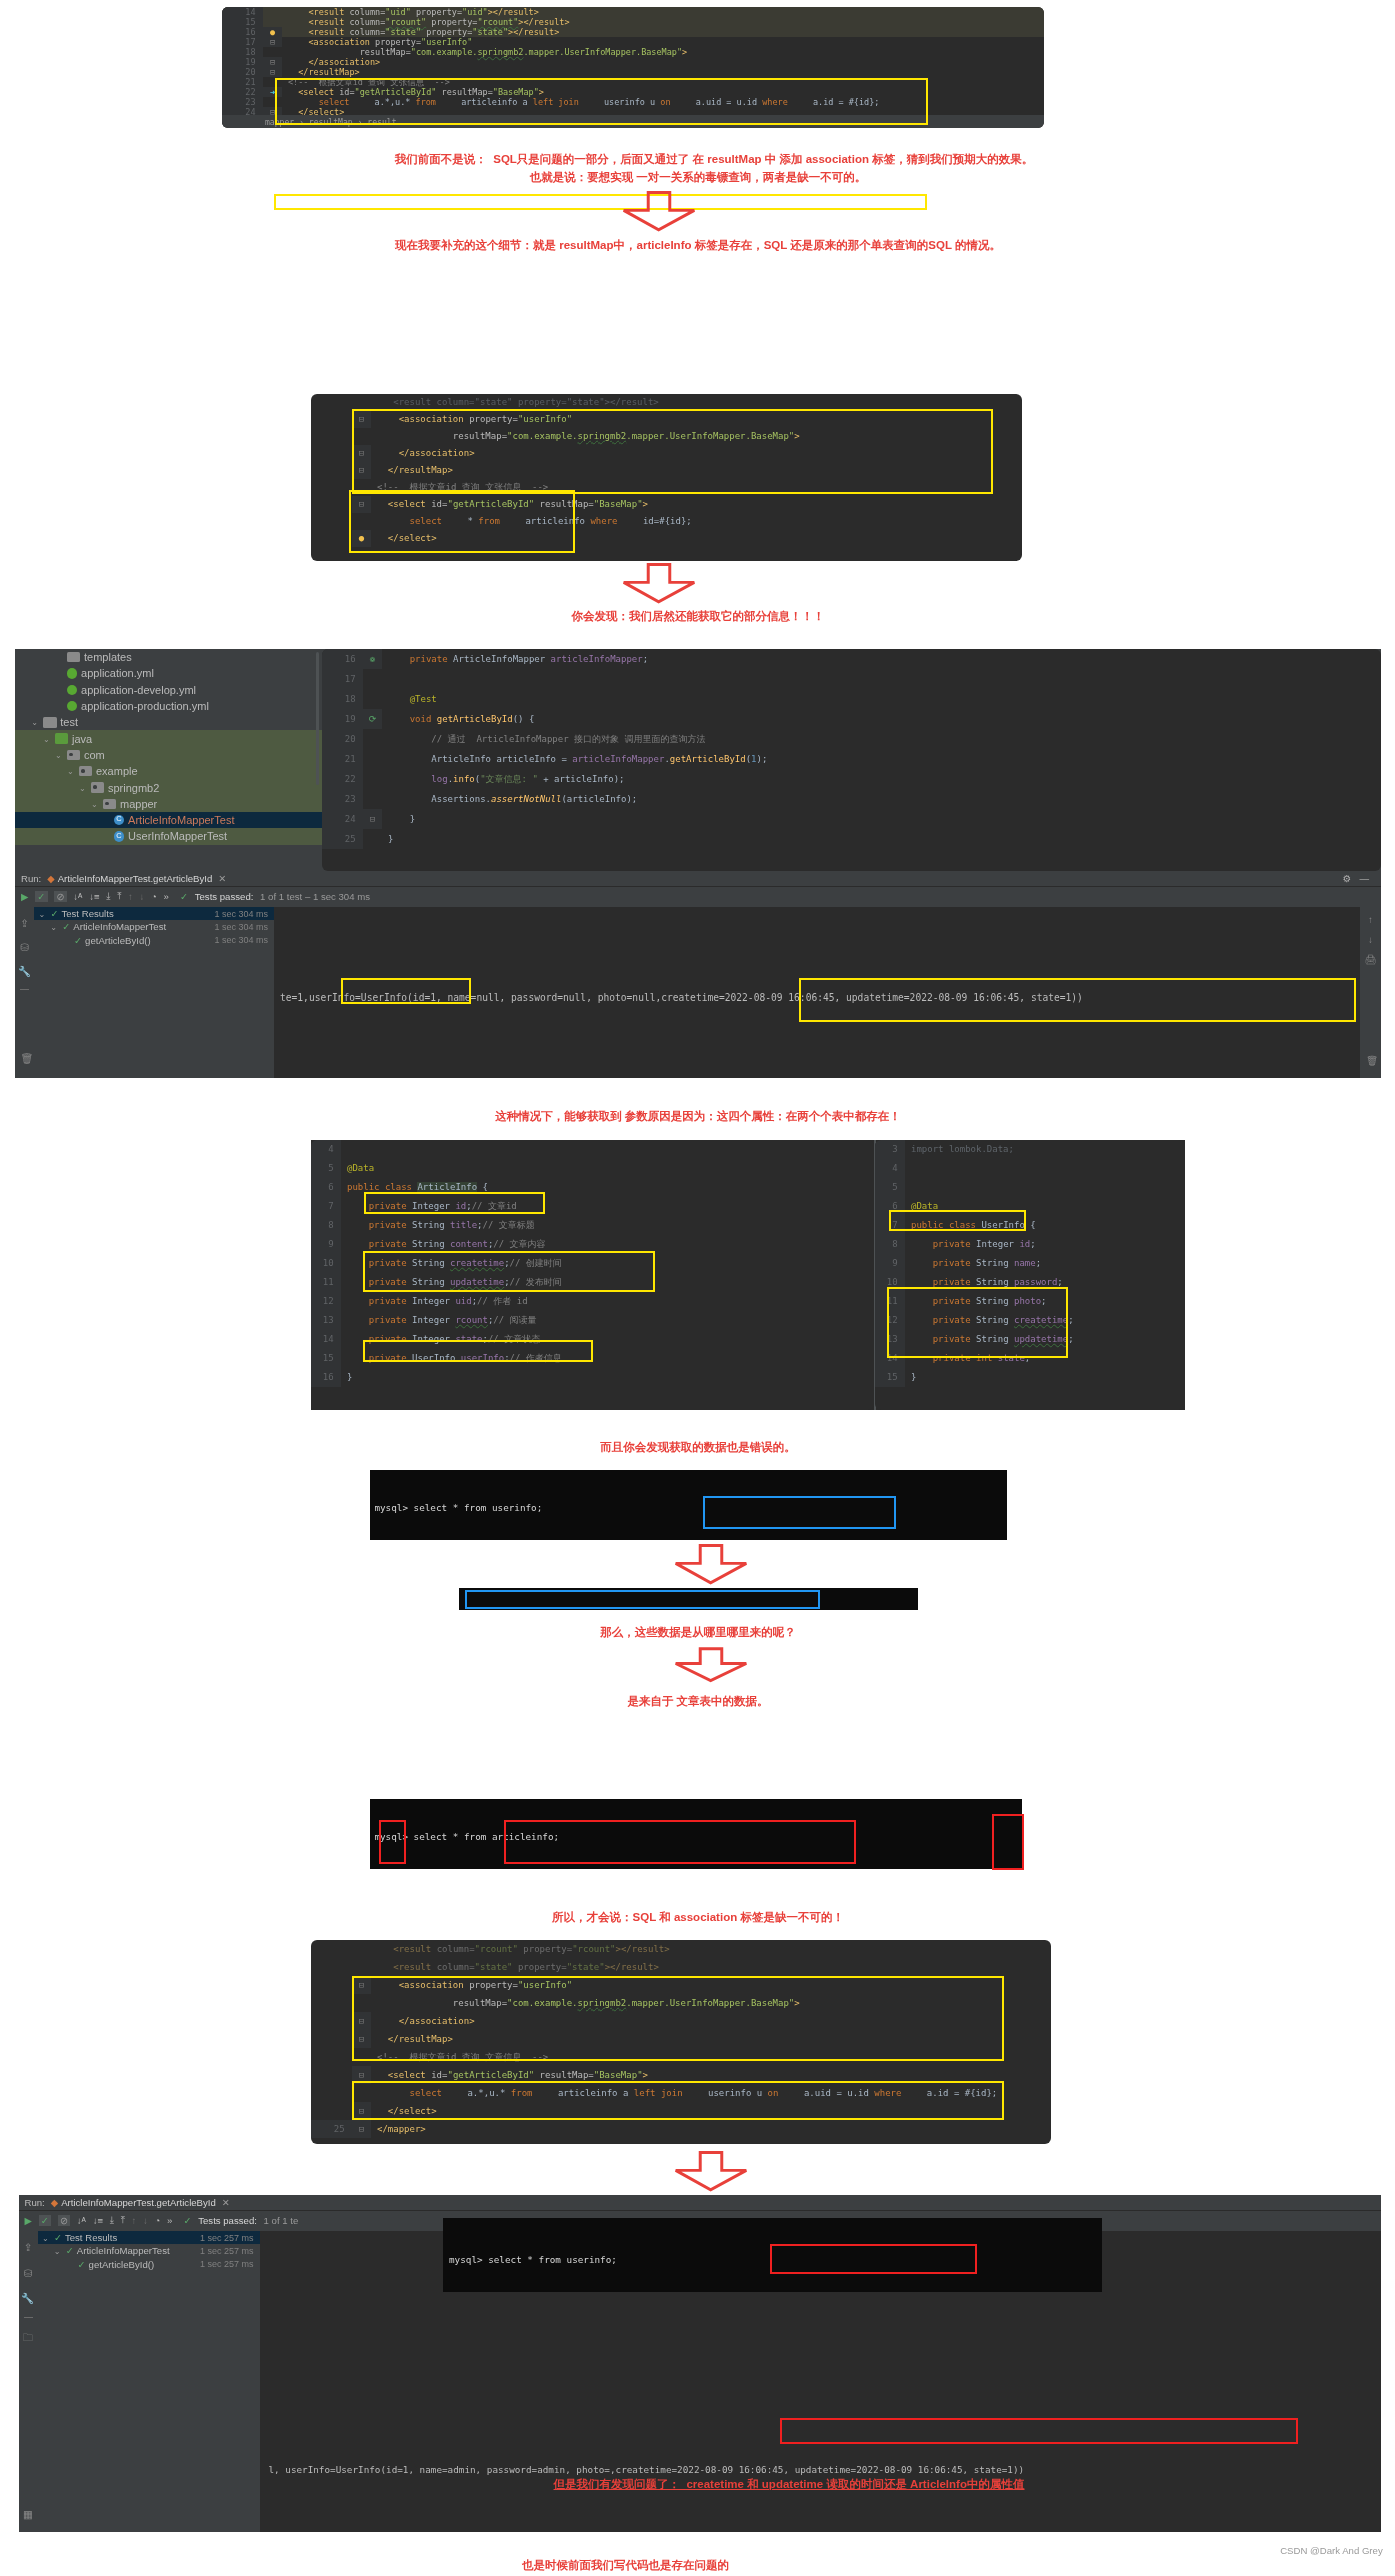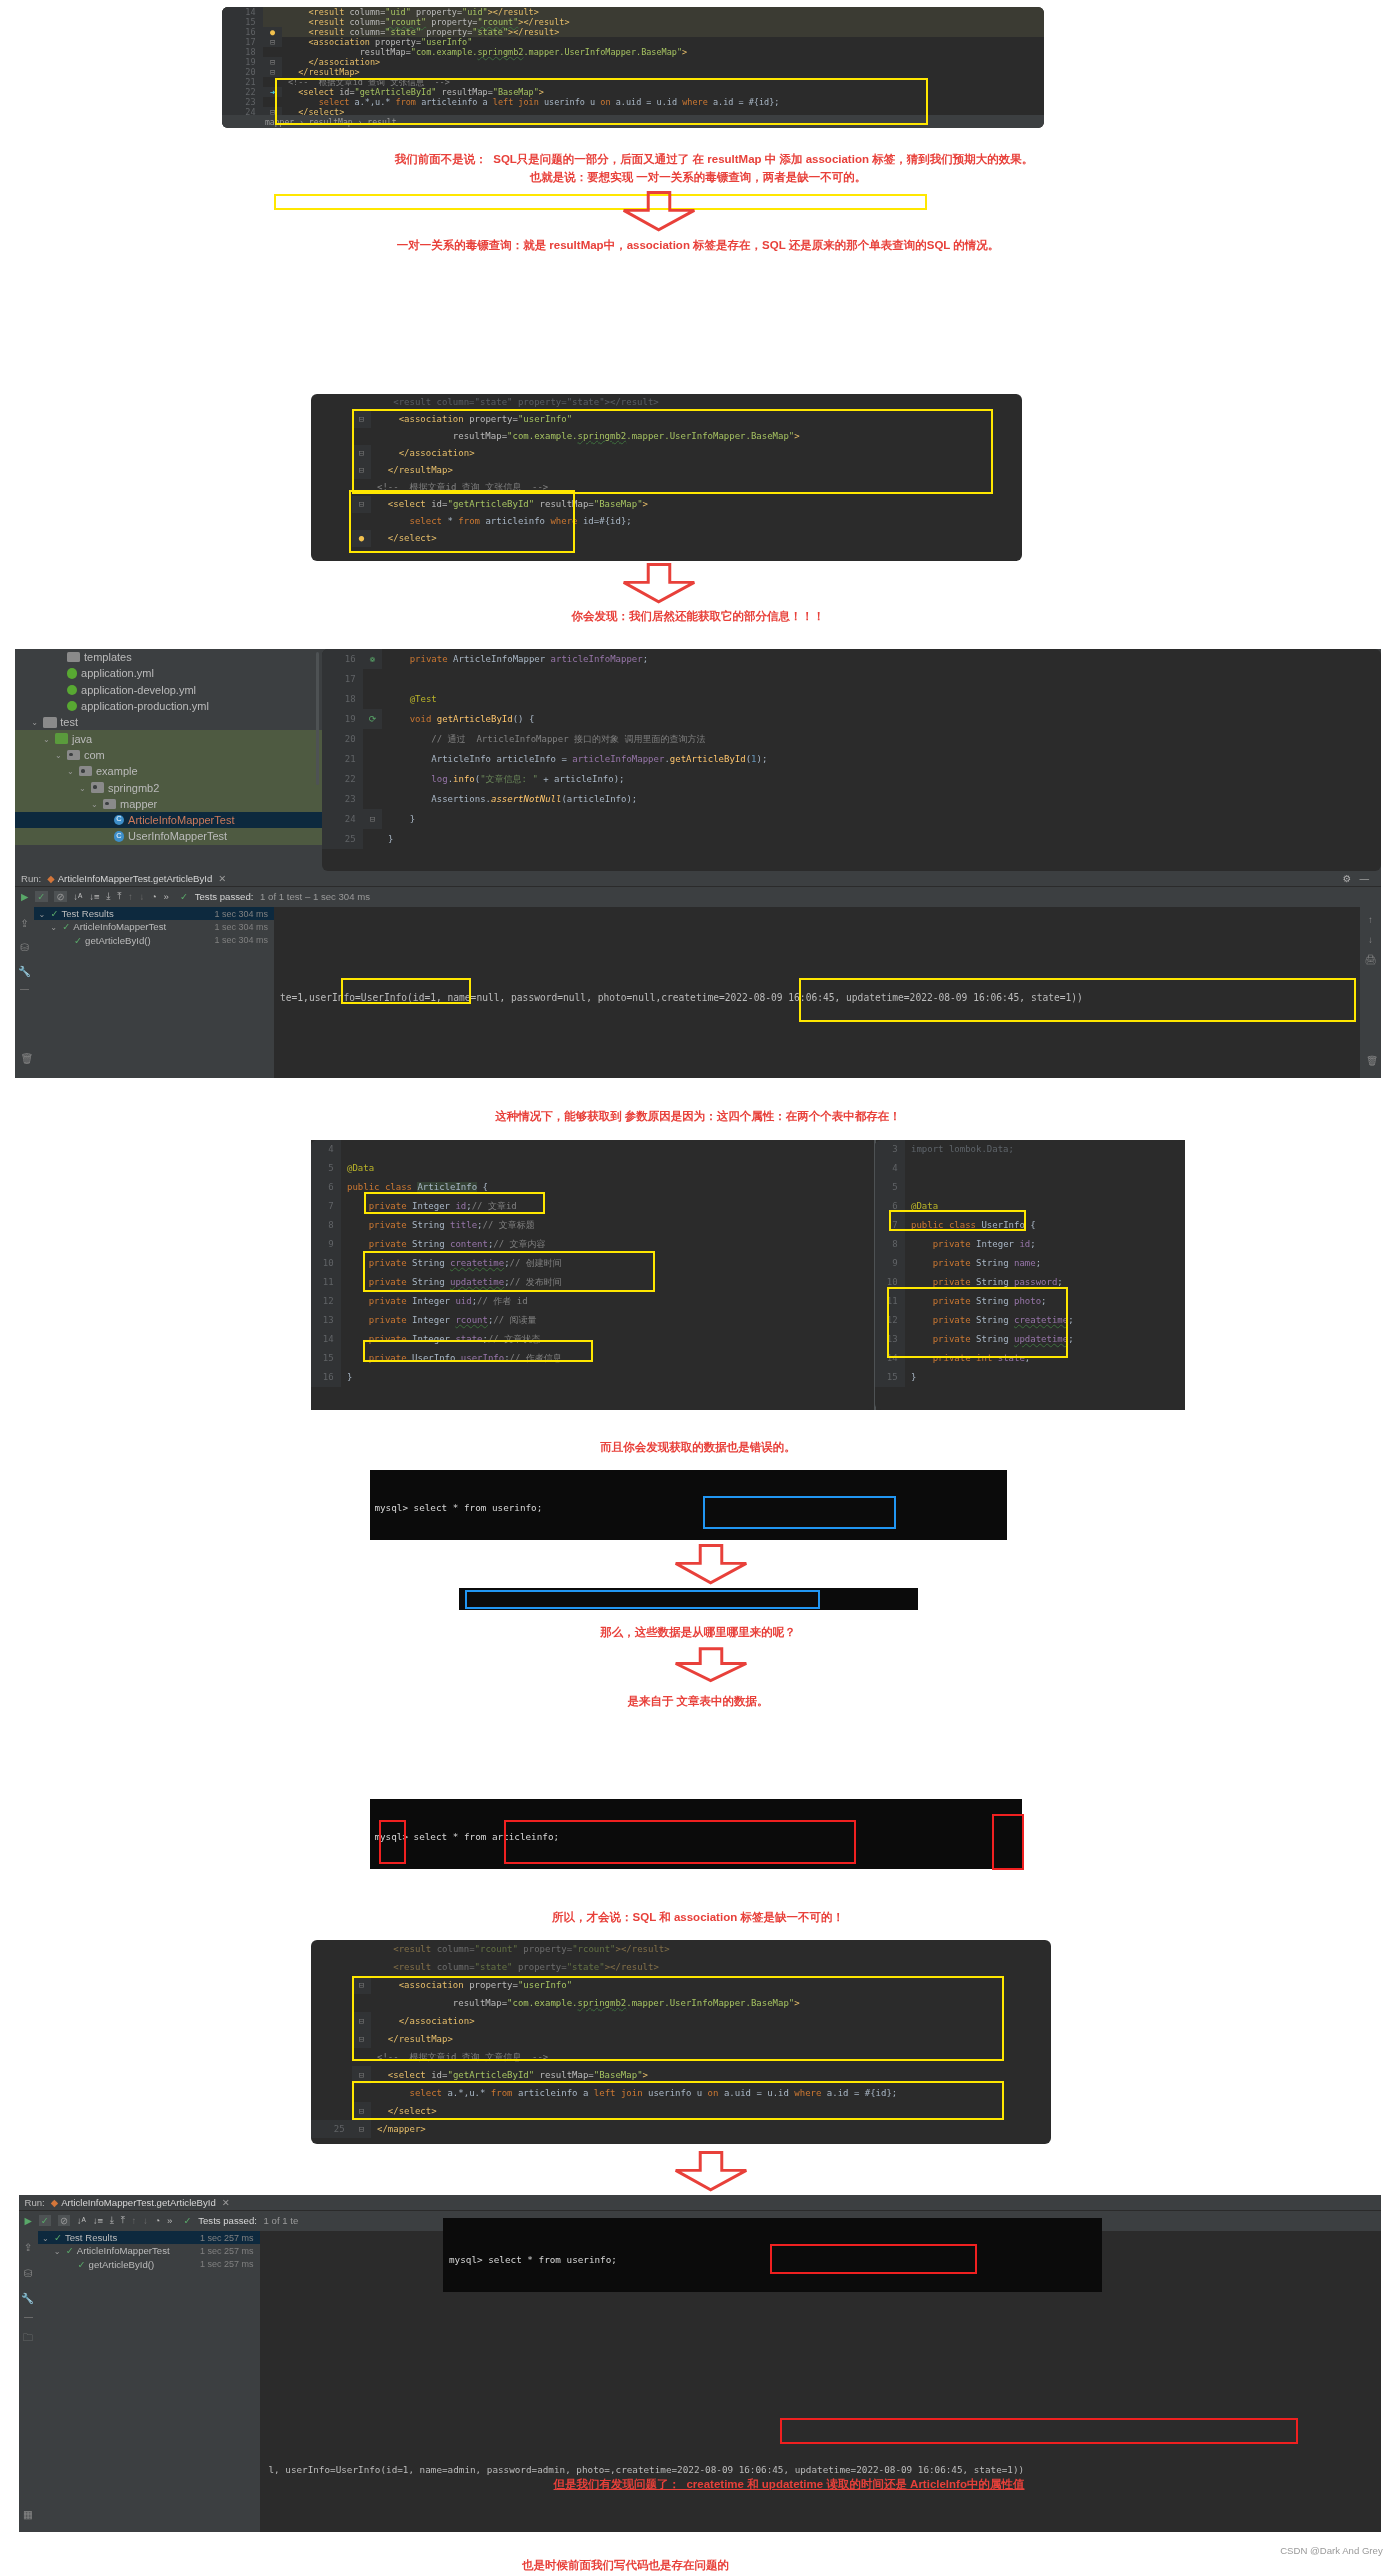--- a/index.html
+++ b/index.html
@@ -38,21 +38,21 @@
   .t-attr   { color:#bababa; }
   .t-val    { color:#a5c261; }
   .t-cmt    { color:#808080; }
   .t-kw     { color:#cc7832; }
   .t-str    { color:#6a8759; }
   .t-num    { color:#6897bb; }
   .t-anno   { color:#bbb529; }
   .t-field  { color:#9876aa; }
   .t-type   { color:#a9b7c6; }
   .t-meth   { color:#ffc66d; }
-  .t-sql    { color:#a9b7c6; }
+  .t-sql    { color:#a9b7c6;margin-left:20px; }
   .t-sqlkw  { color:#cc7832; }
   .wavy { text-decoration: underline; text-decoration-style: wavy; text-decoration-color:#3d6e3d; }
 
   
   .box-y { position:absolute; border:2.2px solid #ffe700; pointer-events:none; }
   .box-r { position:absolute; border:2.2px solid #f02020; pointer-events:none; }
   .box-b { position:absolute; border:2.2px solid #2196f3; pointer-events:none; }
 
   
   .ann {
@@ -129,21 +129,21 @@
 
   <div class="ann" style="left:16px; top:152px; width:1396px; font-size:11.5px;">我们前面不是说：  SQL只是问题的一部分，后面又通过了 在 resultMap 中 添加 association 标签，猜到我们预期大的效果。</div>
   <div class="ann" style="left:0px; top:170px; width:1396px; font-size:11.5px;">也就是说：要想实现 一对一关系的毒镖查询，两者是缺一不可的。</div>
 
   <div class="arrow" style="left:620px; top:191px;">
     <svg width="78" height="41" viewBox="0 0 105 55">
         <polygon points="38,2 67,2 67,26 100,26 52,52 5,26 38,26" fill="none" stroke="#e8403a" stroke-width="4"></polygon>
       </svg>
   </div>
 
-  <div class="ann" style="left:0px; top:238px; width:1396px; font-size:11.5px;">一对一关系的毒镖查询：就是 resultMap中，association 标签是存在，SQL 还是原来的那个单表查询的SQL 的情况。</div>
+  <div class="ann" style="left:0px; top:238px; width:1396px; font-size:11.5px;">现在我要补充的这个细节：就是 resultMap中，articleInfo 标签是存在，SQL 还是原来的那个单表查询的SQL 的情况。</div>
 
   <div class="blk ide" style="left:311px; top:394px; width:711px; height:167px; font-size:9px; line-height:17px;">
     <div id="code2-lines">
         <div class="codeline"><span class="gutter"></span><span class="fold"></span><span class="code">   <span style="opacity:.35">&lt;result column="state" property="state"&gt;&lt;/result&gt;</span></span></div>
         <div class="codeline"><span class="gutter"></span><span class="fold"><span style="color:#787878;">⊟</span></span><span class="code">    <span class="t-tag">&lt;association</span> <span class="t-attr">property=</span><span class="t-val">"userInfo"</span></span></div>
         <div class="codeline"><span class="gutter"></span><span class="fold"></span><span class="code">              <span class="t-attr">resultMap=</span><span class="t-val">"com.example.<span class="wavy">springmb2</span>.mapper.UserInfoMapper.BaseMap"</span><span class="t-tag">&gt;</span></span></div>
         <div class="codeline"><span class="gutter"></span><span class="fold"><span style="color:#787878;">⊟</span></span><span class="code">    <span class="t-tag">&lt;/association&gt;</span></span></div>
         <div class="codeline"><span class="gutter"></span><span class="fold"><span style="color:#787878;">⊟</span></span><span class="code">  <span class="t-tag">&lt;/resultMap&gt;</span></span></div>
         <div class="codeline"><span class="gutter"></span><span class="fold"></span><span class="code"><span class="t-cmt">&lt;!--  根据文章id 查询 文张信息  --&gt;</span></span></div>
         <div class="codeline"><span class="gutter"></span><span class="fold"><span style="color:#787878;">⊟</span></span><span class="code">  <span class="t-tag">&lt;select</span> <span class="t-attr">id=</span><span class="t-val">"getArticleById"</span> <span class="t-attr">resultMap=</span><span class="t-val">"BaseMap"</span><span class="t-tag">&gt;</span></span></div>

